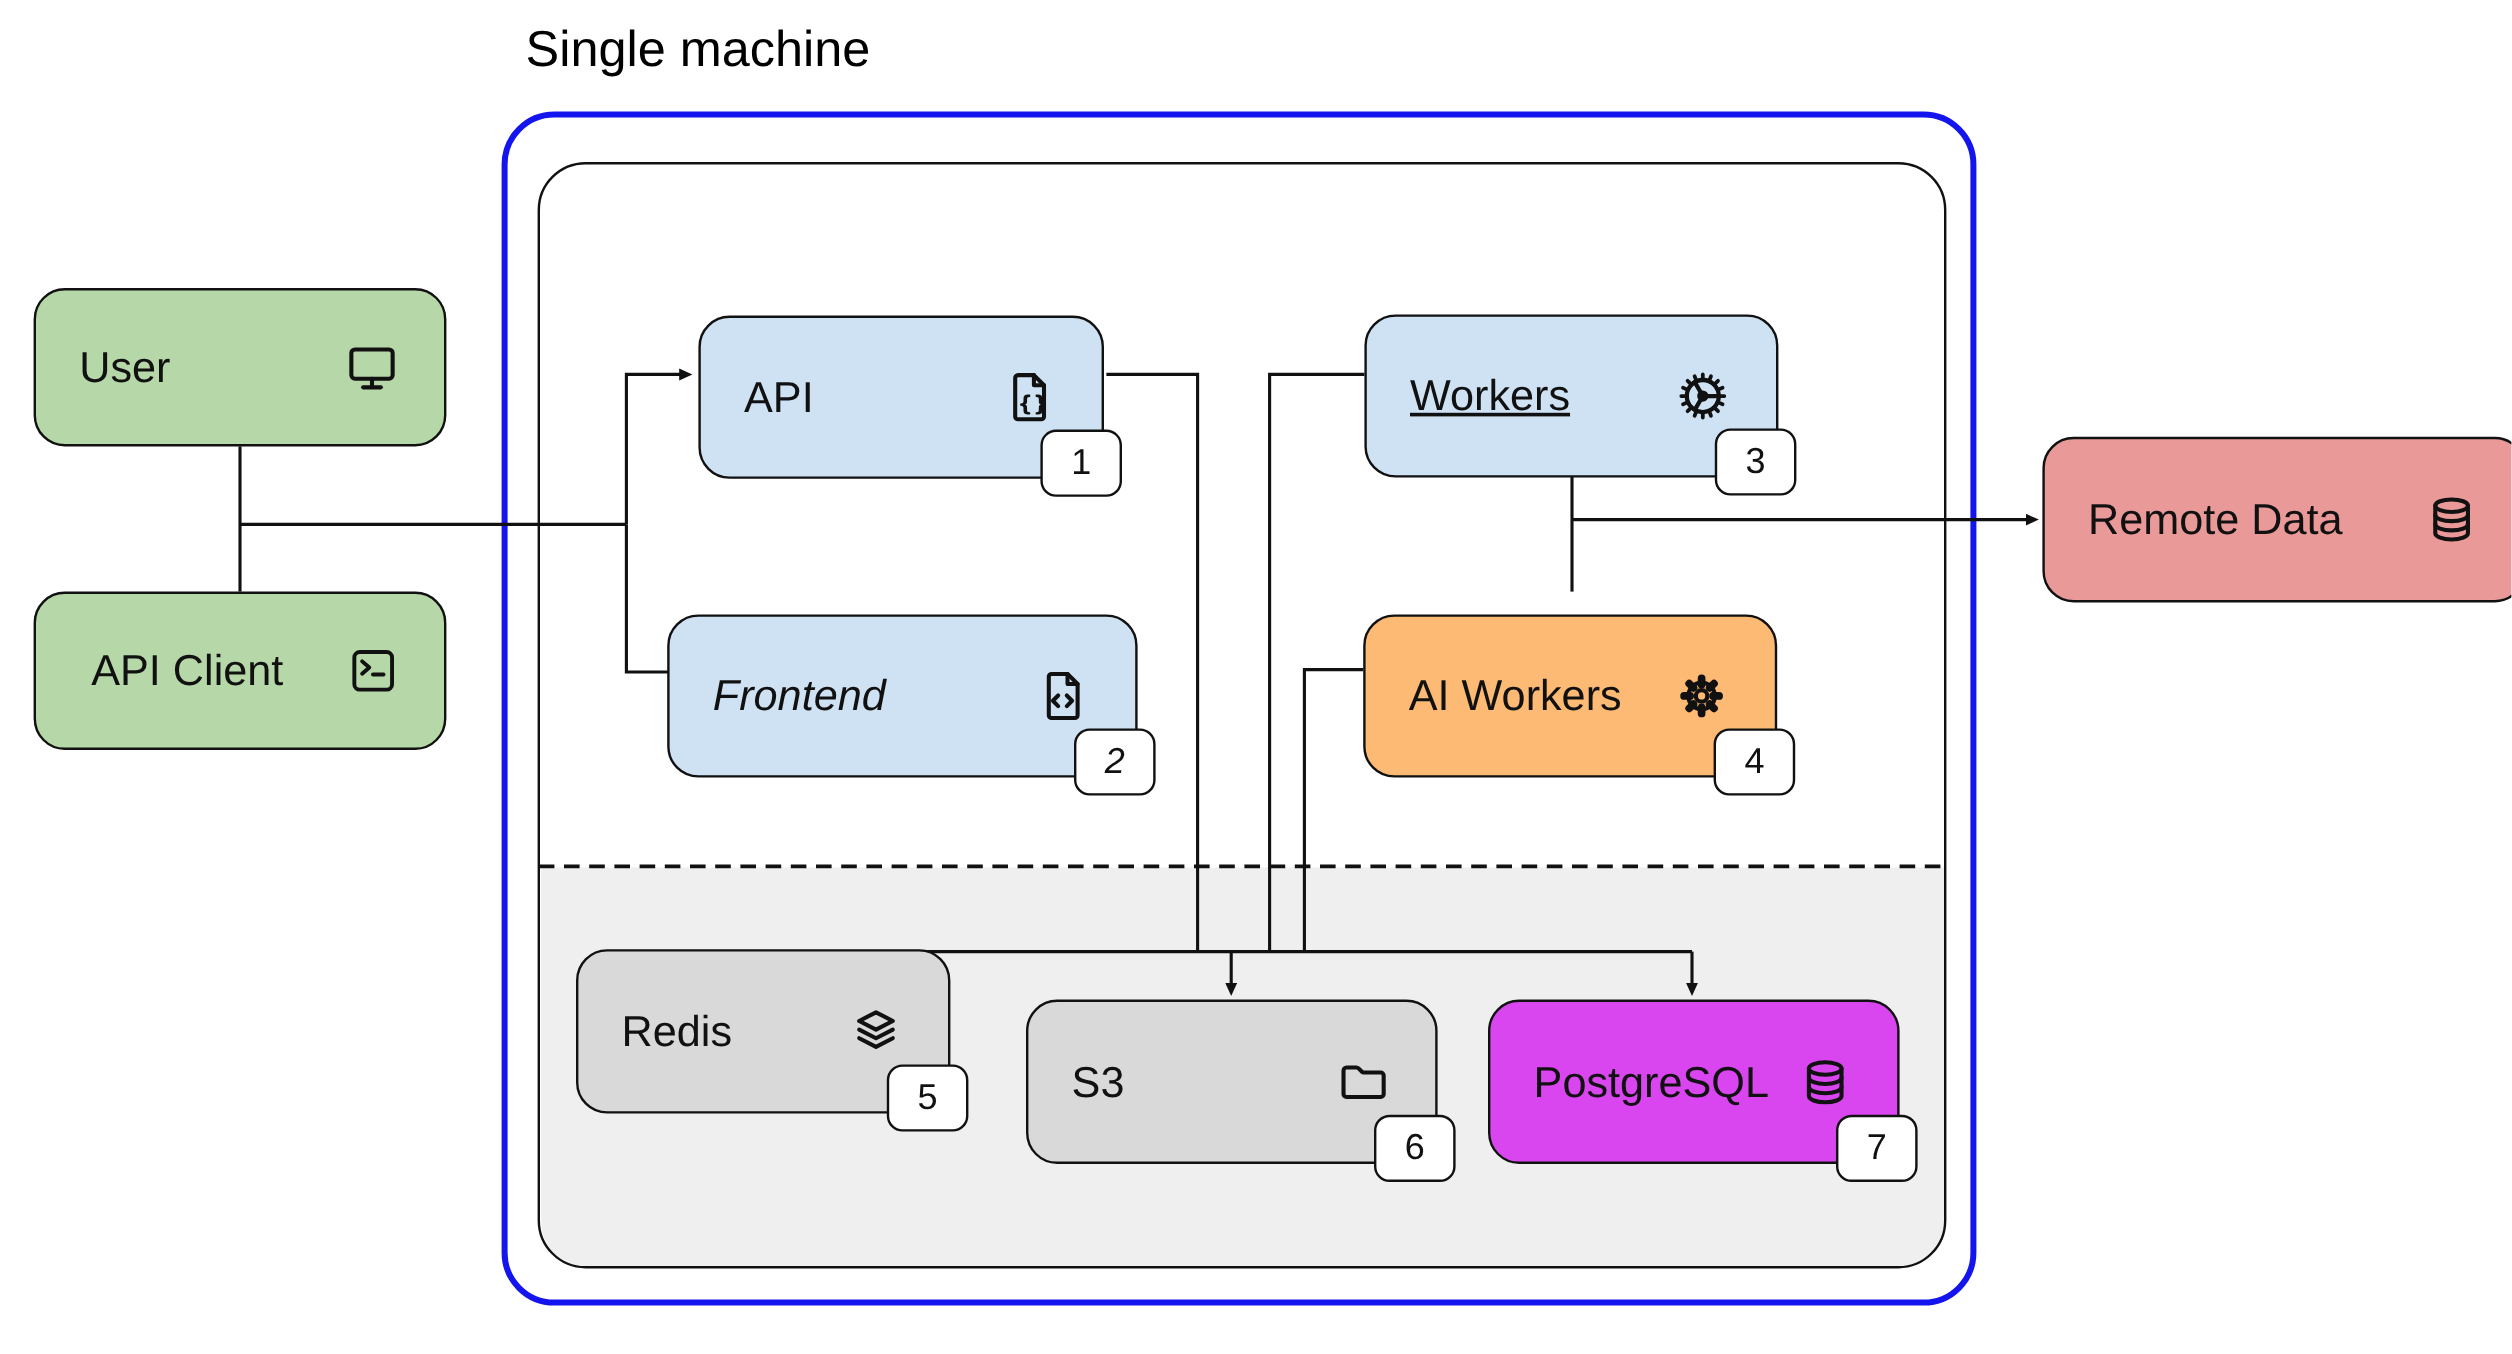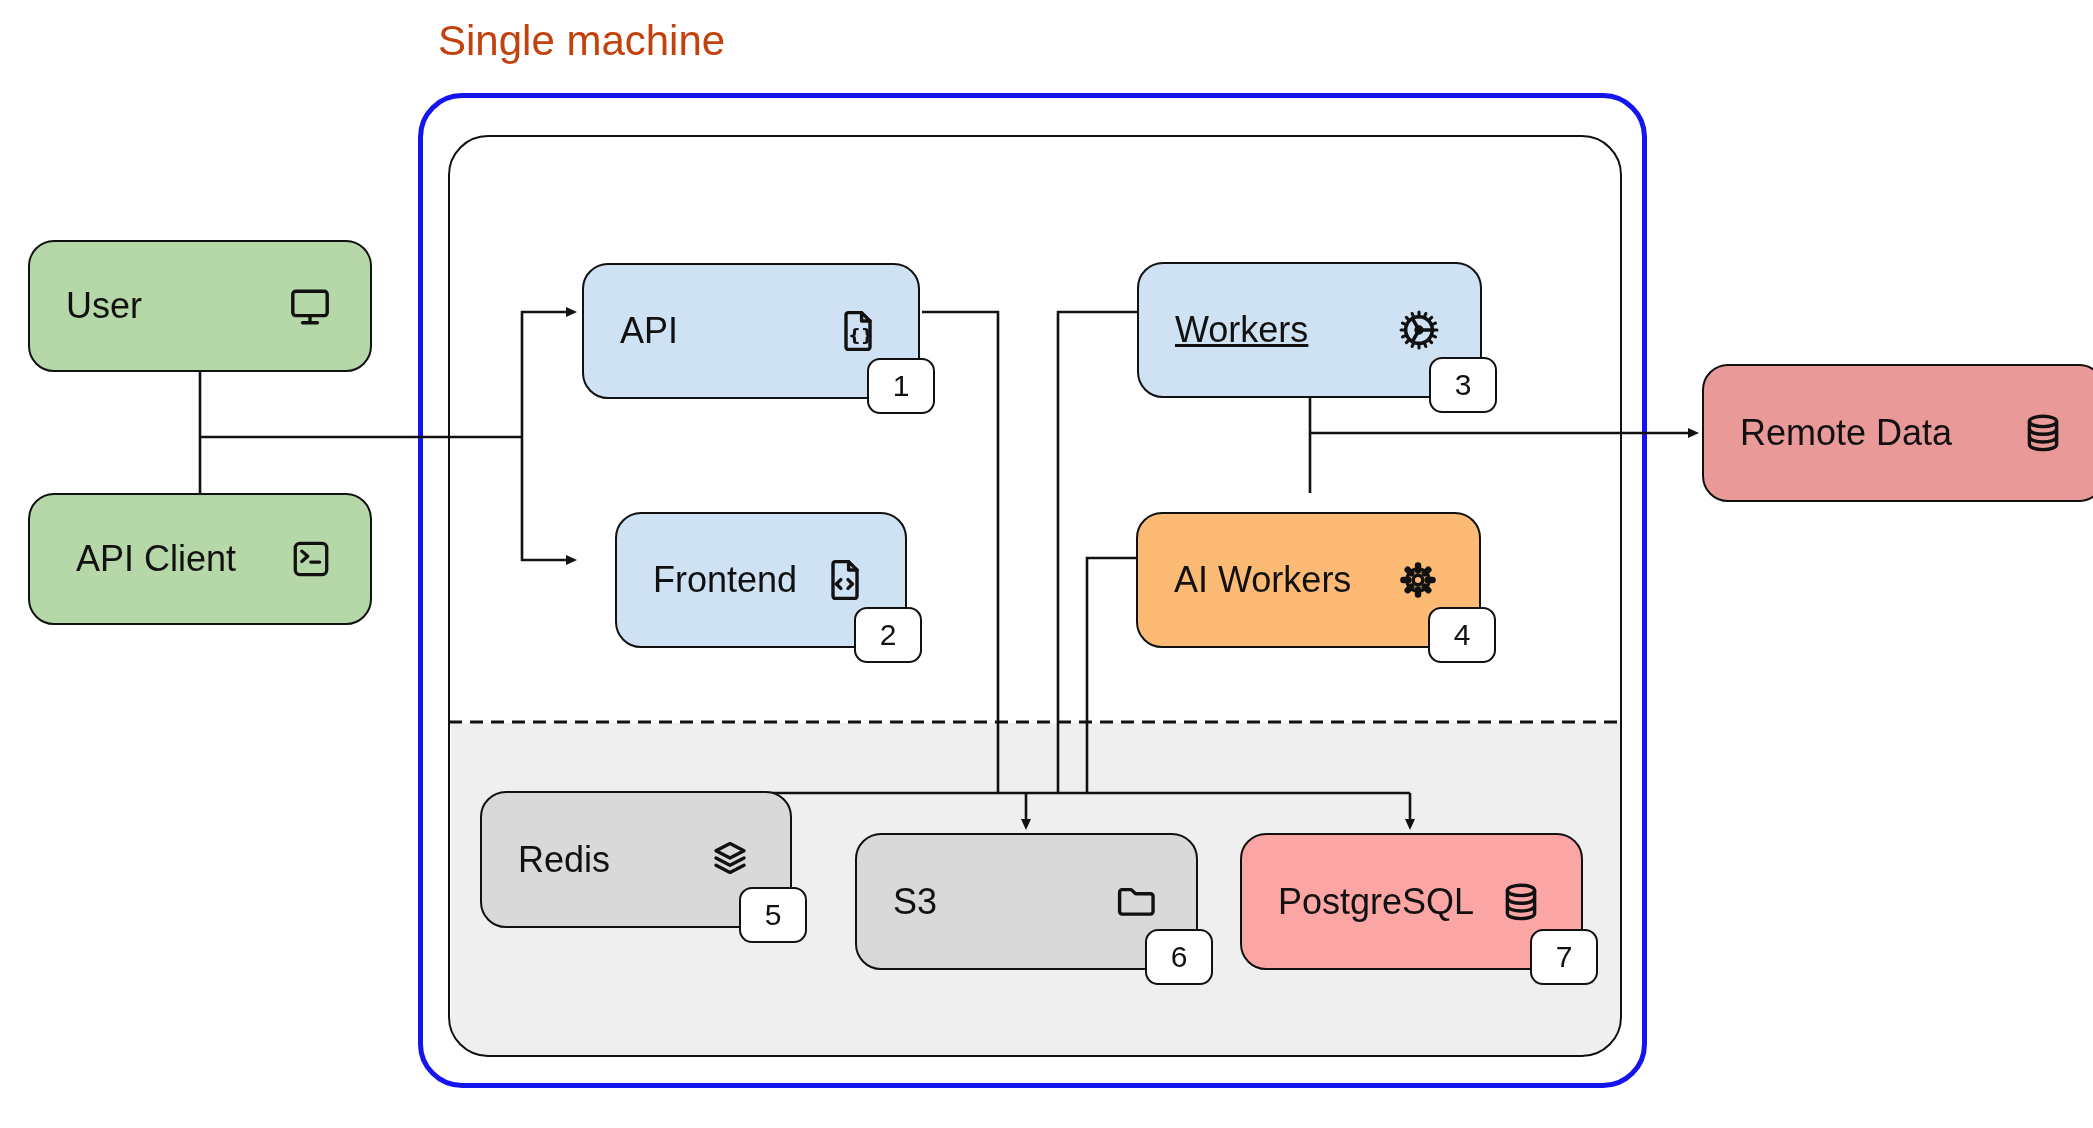--- a/index.html
+++ b/index.html
@@ -37,35 +37,35 @@
   .red{background:#ea9999;}
   .badge{
     position:absolute;right:-17px;bottom:-17px;width:64px;height:52px;
     background:#fff;border:2.8px solid #111;border-radius:13px;
     display:flex;align-items:center;justify-content:center;font-size:30px;
   }
   
   #n-user      {left:28px;  top:240px; width:344px; height:132px;}
   #n-apiclient {left:28px;  top:493px; width:344px; height:132px;padding-left:46px;}
   #n-api       {left:582px; top:243px; width:338px; height:136px;}
-  #n-frontend  {left:615px; top:492px; width:292px; height:136px;}
+  #n-frontend  {left:556px; top:492px; width:392px; height:136px;font-style:italic;}
   #n-workers   {left:1137px;top:242px; width:345px; height:136px;text-decoration:underline;}
   #n-aiworkers {left:1136px;top:492px; width:345px; height:136px;}
   #n-redis     {left:480px; top:791px; width:312px; height:137px;}
   #n-s3        {left:855px; top:833px; width:343px; height:137px;text-align:center;}
   #n-postgres  {left:1240px;top:833px; width:343px; height:137px;}
   #n-remote    {left:1702px;top:364px; width:403px; height:138px;}
   .ink{stroke:#111;stroke-width:1.7;fill:none;stroke-linecap:round;stroke-linejoin:round;}
 </style>
 </head>
 <body>
 
 <div id="canvas">
 
-  <div class="abs" id="title" style="color: #c2410c;">Single machine</div>
+  <div class="abs" id="title" style="color: #000000;">Single machine</div>
 
   <div class="abs" id="machine-border" style="border-color: rgb(20, 20, 238);"></div>
   <div class="abs" id="storage-zone" style="background: rgb(239, 239, 239);"></div>
   <div class="abs" id="inner-border"></div>
 
   <svg class="abs" id="wires" viewBox="0 0 2093 1128">
     <defs>
       <marker id="arr" markerUnits="userSpaceOnUse" markerWidth="14" markerHeight="12" refX="2" refY="5" orient="auto">
         <path d="M0 0 L11 5 L0 10 Z" fill="#111"></path>
       </marker>
@@ -181,21 +181,21 @@
   <div class="abs node gray" id="n-s3" style="background: rgb(217, 217, 217);">
     <span class="lbl">S3</span>
     <svg class="ic" width="48" height="48" viewBox="0 0 24 24">
       <g class="ink">
           <path d="M3.8 7.1c0-.7.56-1.3 1.25-1.3h4.1c.34 0 .67.14.91.38l1.3 1.3c.24.24.57.38.92.38h7c.7 0 1.25.56 1.25 1.25v7.7c0 .7-.56 1.25-1.25 1.25H5.05c-.7 0-1.25-.56-1.25-1.25V7.1z"></path>
         </g>
     </svg>
     <span class="badge">6</span>
   </div>
 
-  <div class="abs node gray" id="n-postgres" style="background: #fca5a5;">
+  <div class="abs node gray" id="n-postgres" style="background: #d946ef;">
     <span class="lbl">PostgreSQL</span>
     <svg class="ic" width="48" height="48" viewBox="0 0 24 24">
       <g class="ink">
           <ellipse cx="12" cy="6.2" rx="6.8" ry="2.6"></ellipse>
           <path d="M5.2 6.2v11.5c0 1.45 3.05 2.6 6.8 2.6s6.8-1.15 6.8-2.6V6.2"></path>
           <path d="M5.2 10.05c0 1.45 3.05 2.6 6.8 2.6s6.8-1.15 6.8-2.6"></path>
           <path d="M5.2 13.9c0 1.45 3.05 2.6 6.8 2.6s6.8-1.15 6.8-2.6"></path>
         </g>
     </svg>
     <span class="badge">7</span>

